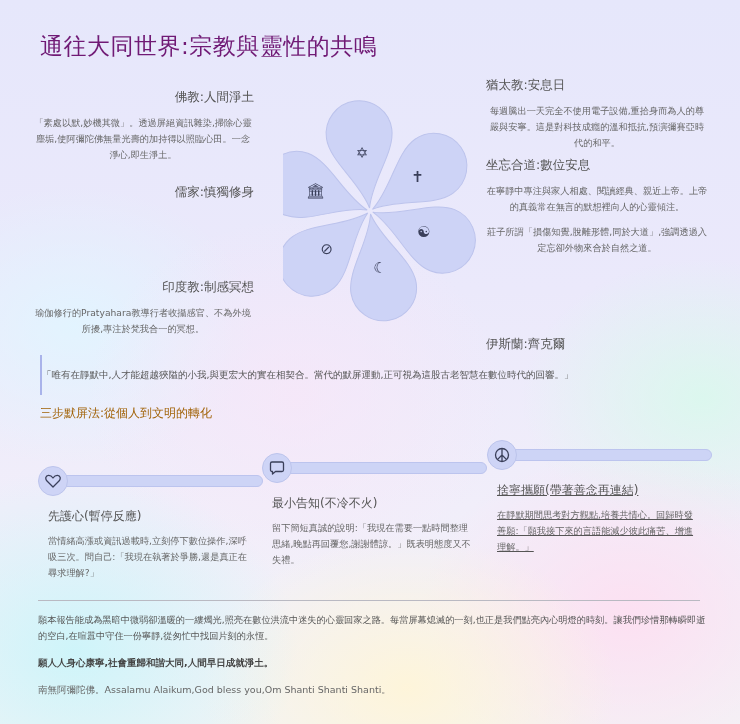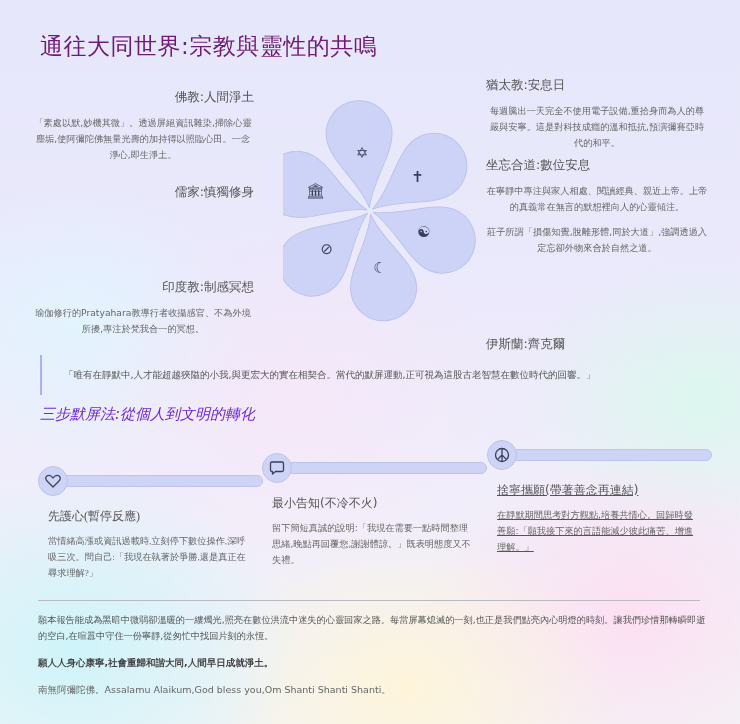--- a/index.html
+++ b/index.html
@@ -21,23 +21,23 @@
     left: 40px; top: 31px; font-size: 23px; color: #701a75; letter-spacing: 0.5px;
     font-family: "DejaVu Sans", sans-serif; white-space: nowrap;
   }
   .rel-left { text-align: right; width: 222px; }
   .rel-right { text-align: left; width: 222px; }
   .rel-head { font-size: 12.5px; color: #555; margin-bottom: 9px; }
   .rel-body { font-size: 9.2px; line-height: 16px; color: #666; text-align: center; }
   .flower { left: 283px; top: 90px; width: 200px; height: 235px; }
   .quote {
     left: 40px; top: 355px; height: 40px; border-left: 2px solid #a9b3ea;
-    padding-left: 22px; font-size: 9.5px; color: #555; line-height: 40px; white-space: nowrap;
+    font-size: 9.5px; color: #555; line-height: 40px; white-space: nowrap;
   }
-  .sub-title { left: 40px; top: 405px; font-size: 15px; color: #6d28d9; white-space: nowrap; font-style: italic; }
+  .sub-title { left: 40px; top: 405px; font-size: 12px; color: #a16207; white-space: nowrap; }
   .step { width: 225px; }
   .step-track { position: relative; height: 30px; }
   .step-bar {
     position: absolute; left: 18px; top: 9px; height: 10px; width: 205px;
     background: #cdd4f6; border: 1px solid #bcc4ee; border-radius: 6px;
   }
   .step-circle {
     position: absolute; left: 0; top: 0; width: 30px; height: 30px; border-radius: 50%;
     background: #ced4f6; border: 1px solid #bcc4ec; box-sizing: border-box;
     display: flex; align-items: center; justify-content: center;
@@ -107,21 +107,21 @@
   <div class="rel-body">莊子所謂「損傷知覺,脫離形體,同於大道」,強調透過入定忘卻外物來合於自然之道。</div>
 </div>
 <div class="abs rel-right" style="left:486px; top:300px;margin-top:36px;">
   <div class="rel-head">伊斯蘭:齊克爾</div>
 </div>
 
 <div class="abs quote">「唯有在靜默中,人才能超越狹隘的小我,與更宏大的實在相契合。當代的默屏運動,正可視為這股古老智慧在數位時代的回響。」</div>
 
 <div class="abs sub-title">三步默屏法:從個人到文明的轉化</div>
 
-<div class="abs step" style="left:38px; top:466px;font-family:Liberation Serif, serif;">
+<div class="abs step" style="left:38px; top:466px;">
   <div class="step-track">
     <div class="step-bar"></div>
     <div class="step-circle">
       <svg width="16" height="14" viewBox="0 0 16 14">
           <path d="M8 13 L2 7 C0 5 0.5 1.5 3.5 1.3 C5.5 1.2 7 2.5 8 4 C9 2.5 10.5 1.2 12.5 1.3 C15.5 1.5 16 5 14 7 Z" fill="none" stroke="#3a3f5a" stroke-width="1.3" stroke-linejoin="round"></path>
         </svg>
     </div>
   </div>
   <div class="step-head">先護心(暫停反應)</div>
   <div class="step-body">當情緒高漲或資訊過載時,立刻停下數位操作,深呼吸三次。問自己:「我現在執著於爭勝,還是真正在尋求理解?」</div>

